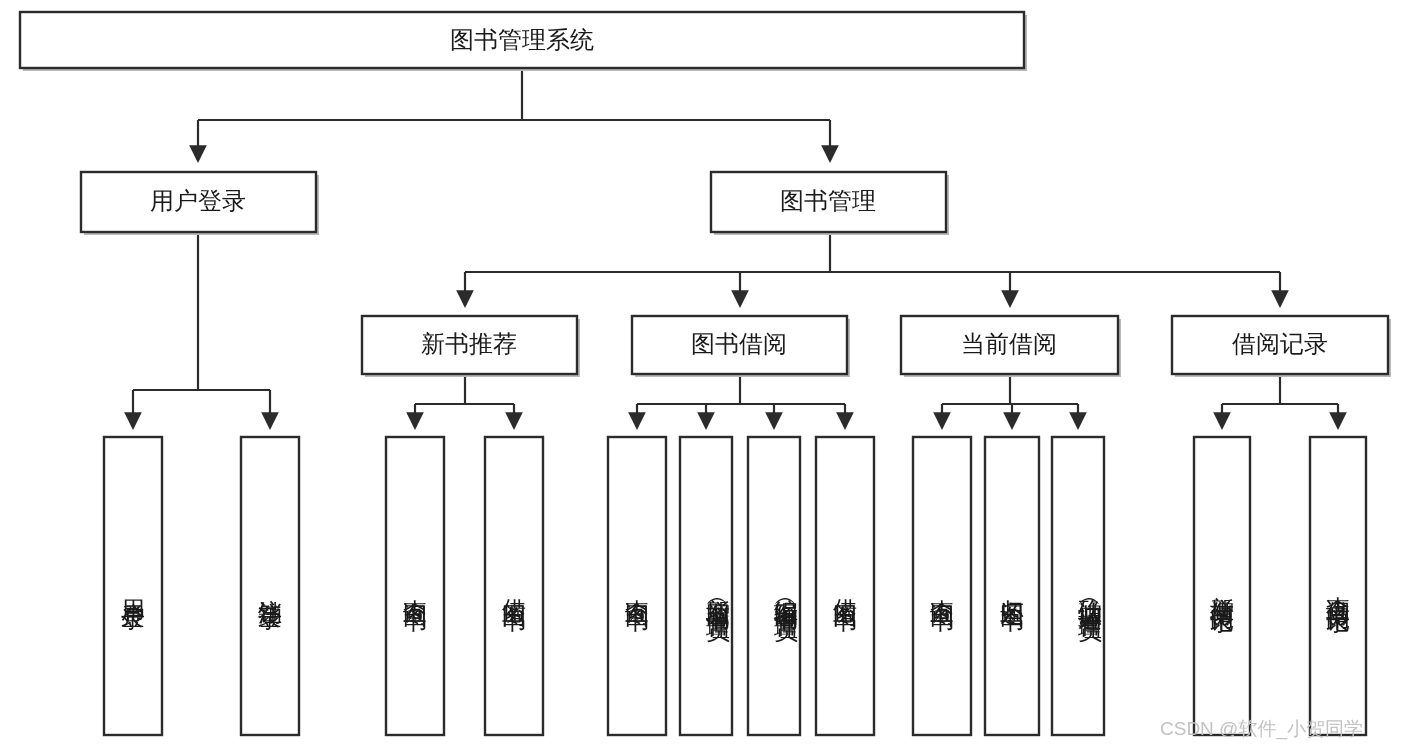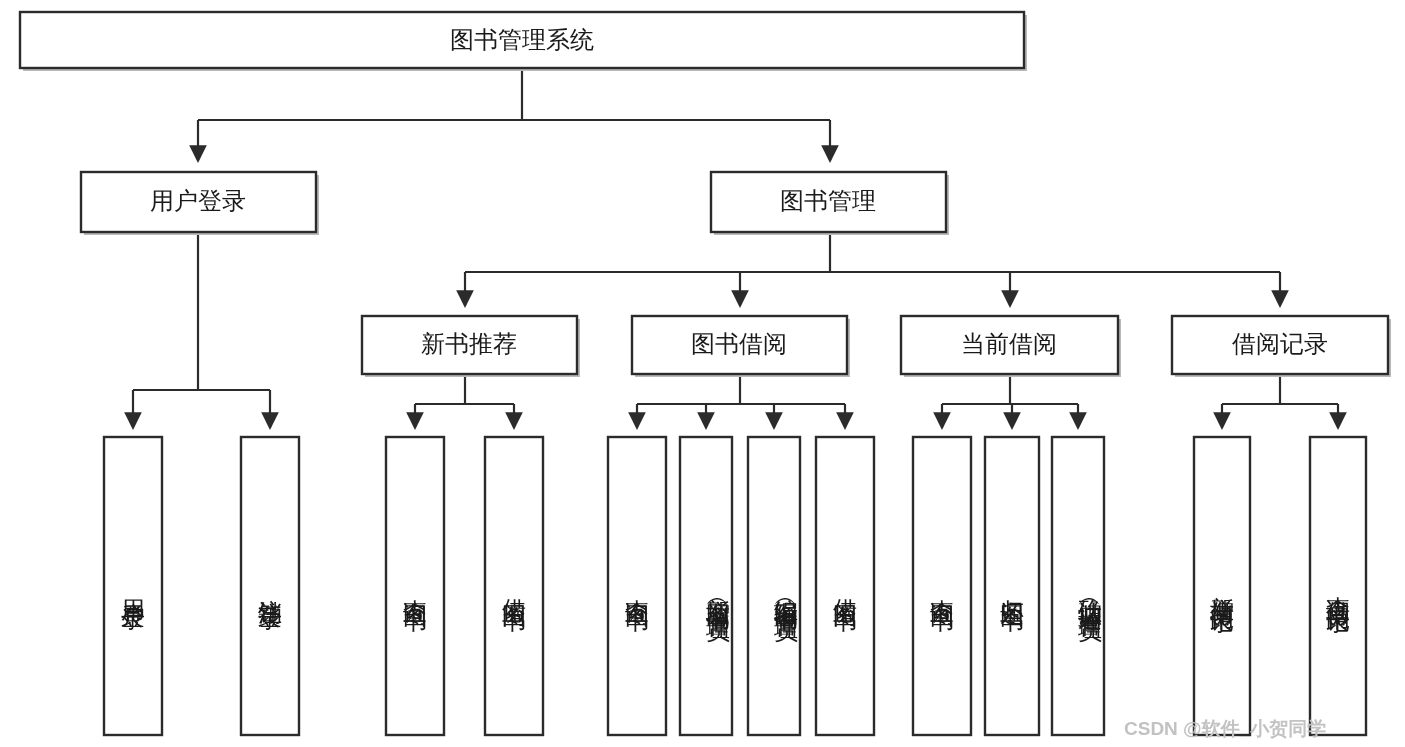--- a/index.html
+++ b/index.html
@@ -196,15 +196,15 @@
   <div class="node-label-v" style="left:608px; top:437px; width:58px; height:298px;">查询图书</div>
   <div class="node-label-v" style="left:680px; top:437px; width:52px; height:298px; align-items:flex-start; padding-top:6px;">新增图书（管理员）</div>
   <div class="node-label-v" style="left:748px; top:437px; width:52px; height:298px; align-items:flex-start; padding-top:6px;">编辑图书（管理员）</div>
   <div class="node-label-v" style="left:816px; top:437px; width:58px; height:298px;">借阅图书</div>
   <div class="node-label-v" style="left:913px; top:437px; width:58px; height:298px;">查询图书</div>
   <div class="node-label-v" style="left:985px; top:437px; width:54px; height:298px;">归还图书</div>
   <div class="node-label-v" style="left:1052px; top:437px; width:52px; height:298px; align-items:flex-start; padding-top:6px;">确认归还（管理员）</div>
   <div class="node-label-v" style="left:1194px; top:437px; width:56px; height:298px;">新增借阅记录</div>
   <div class="node-label-v" style="left:1310px; top:437px; width:56px; height:298px;">查询借阅记录</div>
 
-  <div class="watermark" style="left:1124px; top:716px;font-weight:bold;">CSDN @软件_小贺同学</div>
+  <div class="watermark" style="left:1160px; top:716px;">CSDN @软件_小贺同学</div>
 
 </div>
 
 </body></html>

